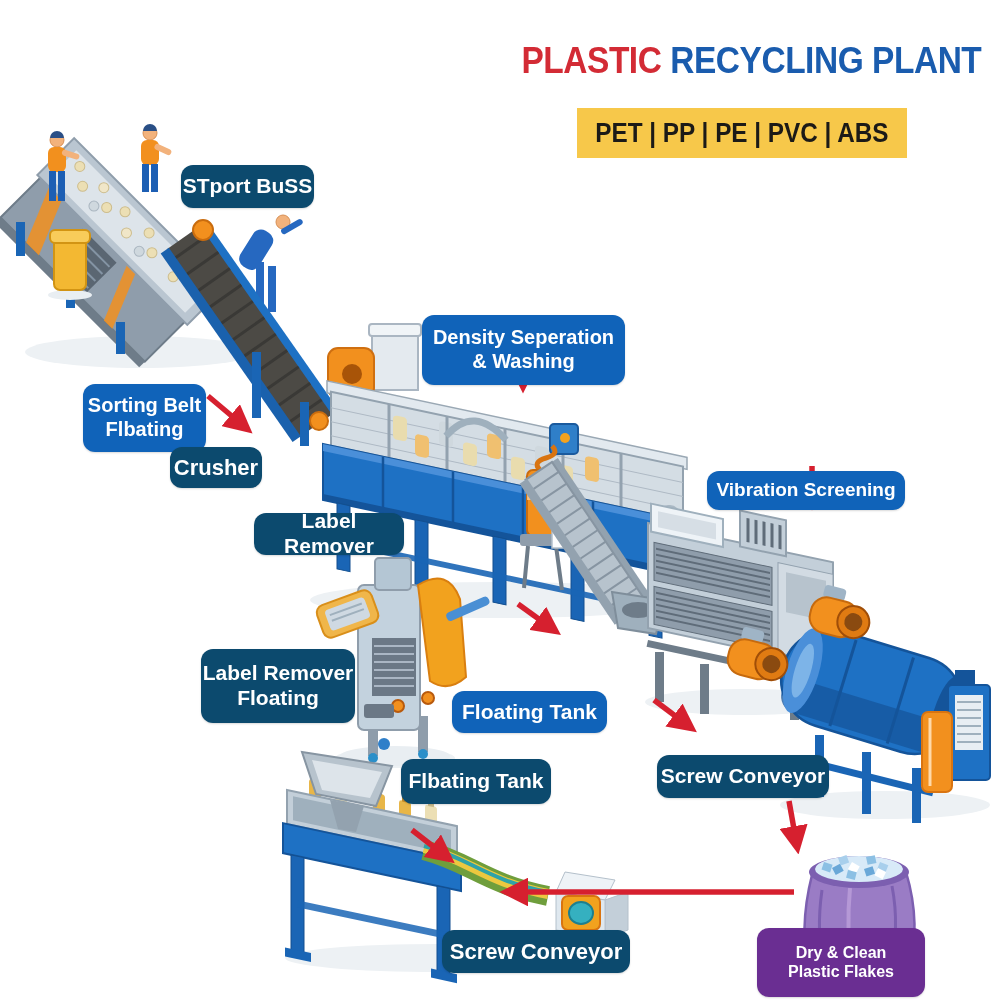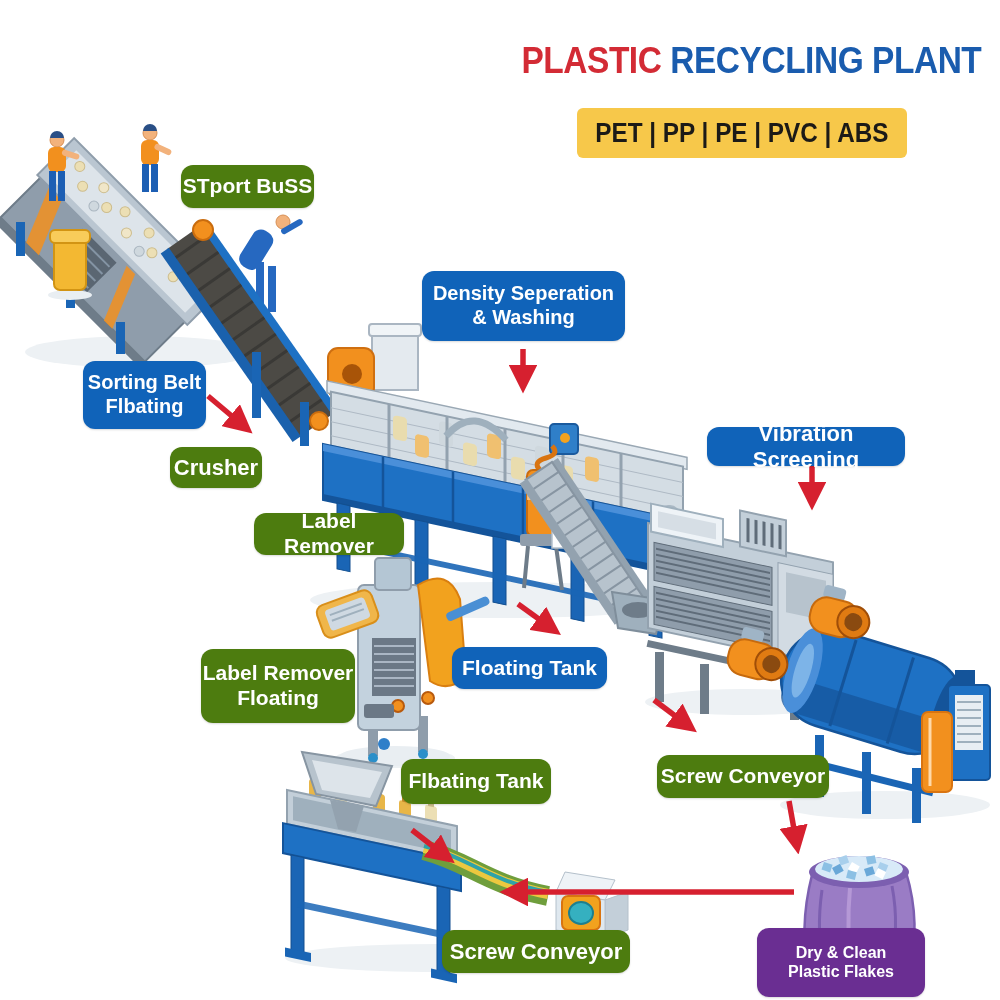--- a/index.html
+++ b/index.html
@@ -2,38 +2,38 @@
 <html><head>
 <meta charset="utf-8">
 <style>
   html,body{margin:0;padding:0;}
   body{width:1000px;height:1000px;position:relative;background:#ffffff;overflow:hidden;
        font-family:"Liberation Sans",sans-serif;}
   svg{position:absolute;left:0;top:0;}
   .lbl{position:absolute;display:flex;flex-direction:column;align-items:center;justify-content:center;
        color:#fff;font-weight:700;text-align:center;border-radius:12px;line-height:1.18;
        box-shadow:0 1px 2px rgba(0,0,0,.15);}
-  .brown{background:#4d7c0f;}
-  .blue{background:#1063b9;}
+  .brown{background:#0c4a6e;}
+  .blue{background:#1063b9;margin-top:44px;}
   .purple{background:#6a2e92;}
   #title{position:absolute;left:505px;top:40px;width:470px;height:50px;
          font-size:36px;font-weight:700;text-align:center;white-space:nowrap;
          transform:scaleX(.93);transform-origin:center;letter-spacing:-0.5px;}
   #title .t-red{color:#d32b35;}
   #title .t-blue{color:#1a5cae;}
   #banner{position:absolute;left:577px;top:108px;width:330px;height:50px;background:#f7c84a;
           display:flex;align-items:center;justify-content:center;color:#1c1a17;
-          font-size:27px;font-weight:700;white-space:nowrap;border-radius:6px;}
+          font-size:27px;font-weight:700;white-space:nowrap;}
   #banner span{transform:scaleX(.9);}
   #lbl-stport{left:181px;top:165px;width:133px;height:43px;font-size:21px;}
-  #lbl-sorting{left:83px;top:361px;width:123px;height:68px;font-size:20px;}
+  #lbl-sorting{left:83px;top:340px;width:123px;height:68px;font-size:20px;}
   #lbl-crusher{left:170px;top:447px;width:92px;height:41px;font-size:22px;}
   #lbl-labelremover{left:254px;top:513px;width:150px;height:42px;font-size:21px;}
   #lbl-density{left:422px;top:271px;width:203px;height:70px;font-size:20px;}
-  #lbl-vibration{left:707px;top:427px;width:198px;height:39px;font-size:22px;}
+  #lbl-vibration{left:707px;top:427px;width:198px;height:39px;font-size:19px;text-align:right;}
   #lbl-lrmachine{left:201px;top:649px;width:154px;height:74px;font-size:21px;}
   #lbl-floating{left:452px;top:647px;width:155px;height:42px;font-size:21px;}
   #lbl-flbating{left:401px;top:759px;width:150px;height:45px;font-size:21px;}
   #lbl-screw-r{left:657px;top:755px;width:172px;height:43px;font-size:21px;}
   #lbl-screw-b{left:442px;top:930px;width:188px;height:43px;font-size:22px;}
   #lbl-flakes{left:757px;top:928px;width:168px;height:69px;font-size:16px;}
 </style>
 </head>
 <body>
 

